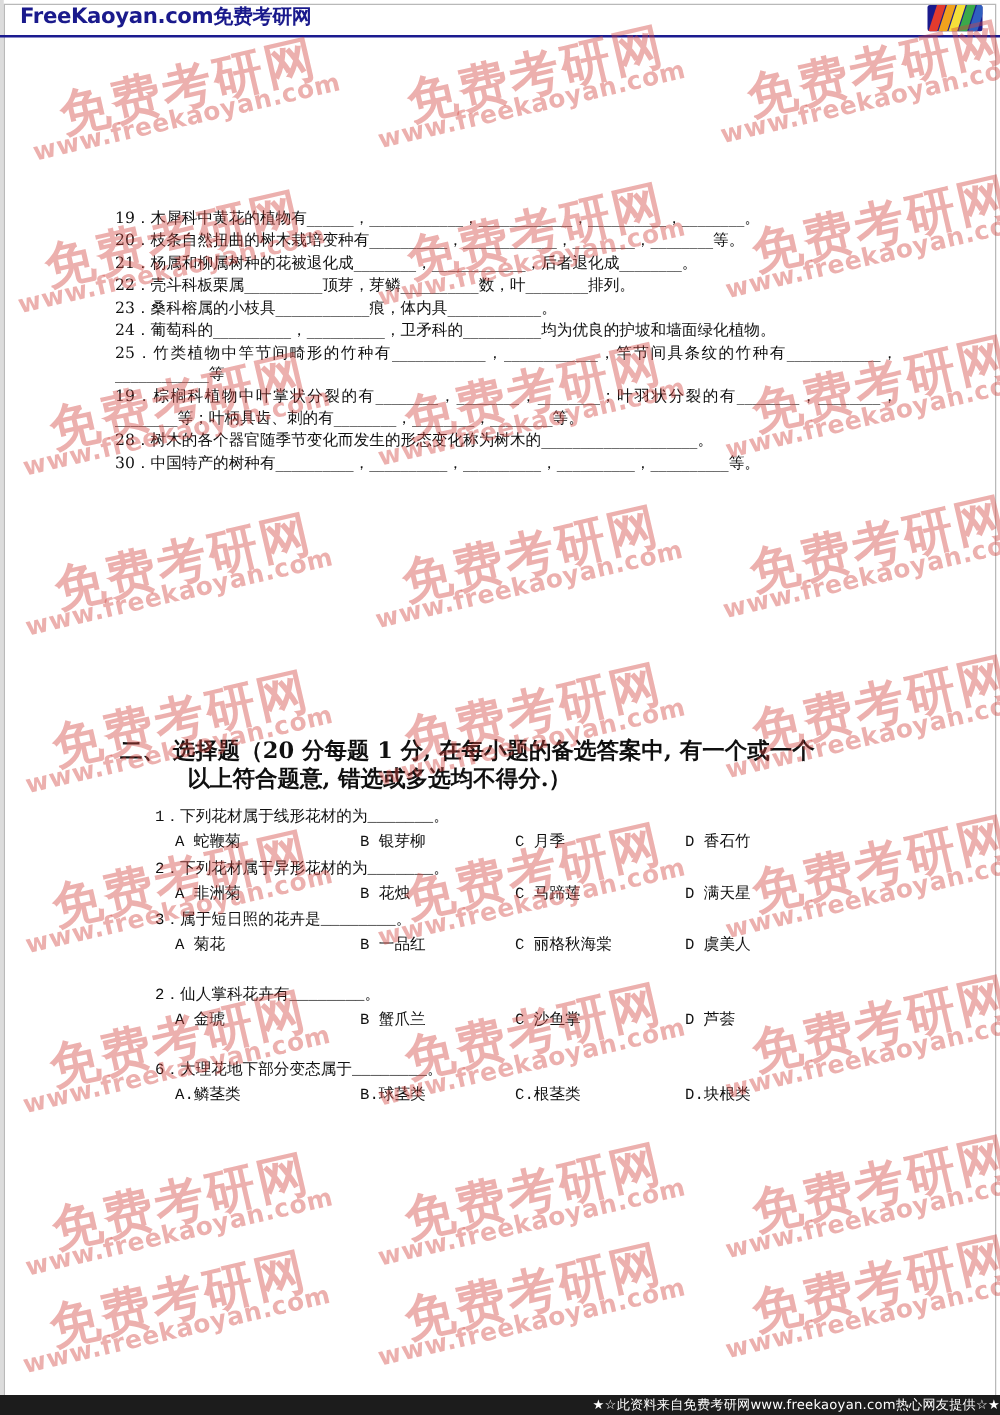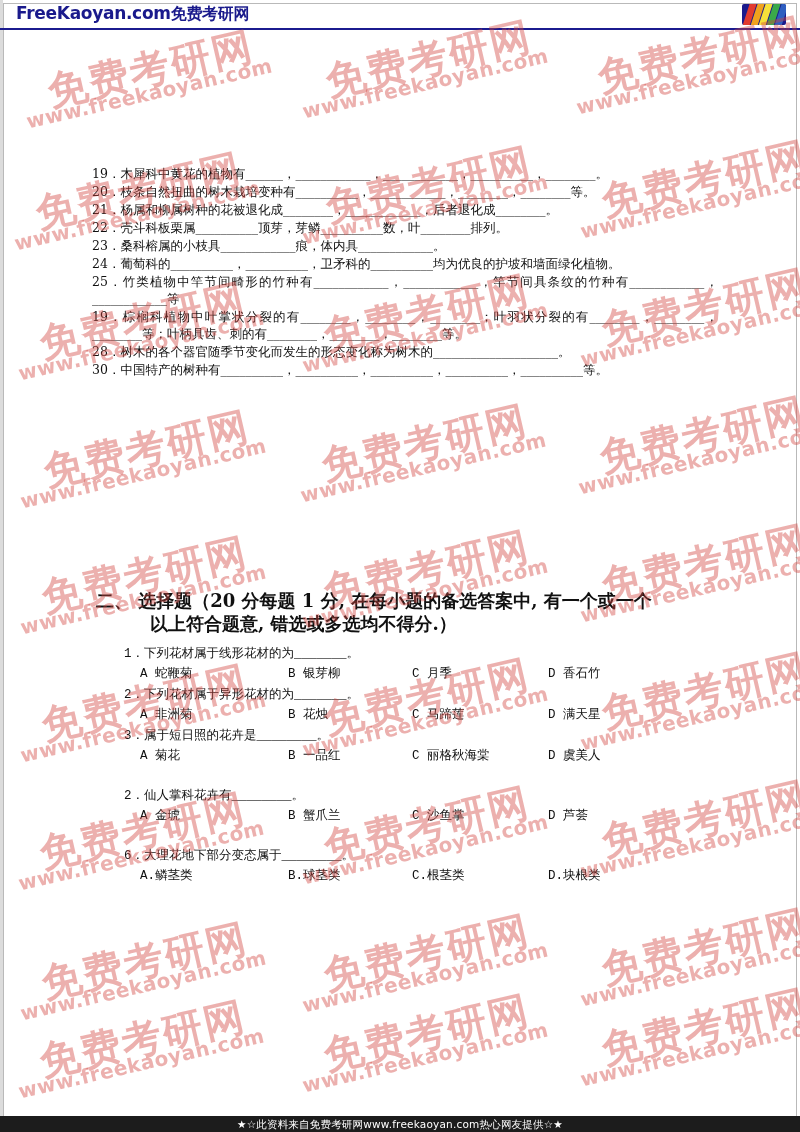--- a/index.html
+++ b/index.html
@@ -131,21 +131,21 @@
   }
   .bottom-bar {
     position: absolute;
     left: 0; bottom: 0;
     width: 800px; height: 16px;
     background: #1c1c1c;
     color: #fff;
     font-family: "DejaVu Sans", "Liberation Sans", sans-serif;
     font-size: 10.5px;
     line-height: 16px;
-    text-align: center;
+    text-align: right;
     letter-spacing: 0.2px;
     white-space: nowrap;
     overflow: hidden;
   }
 
   
   .wm-layer {
     position: absolute;
     left: 0; top: 0; width: 800px; height: 1132px;
     pointer-events: none;

